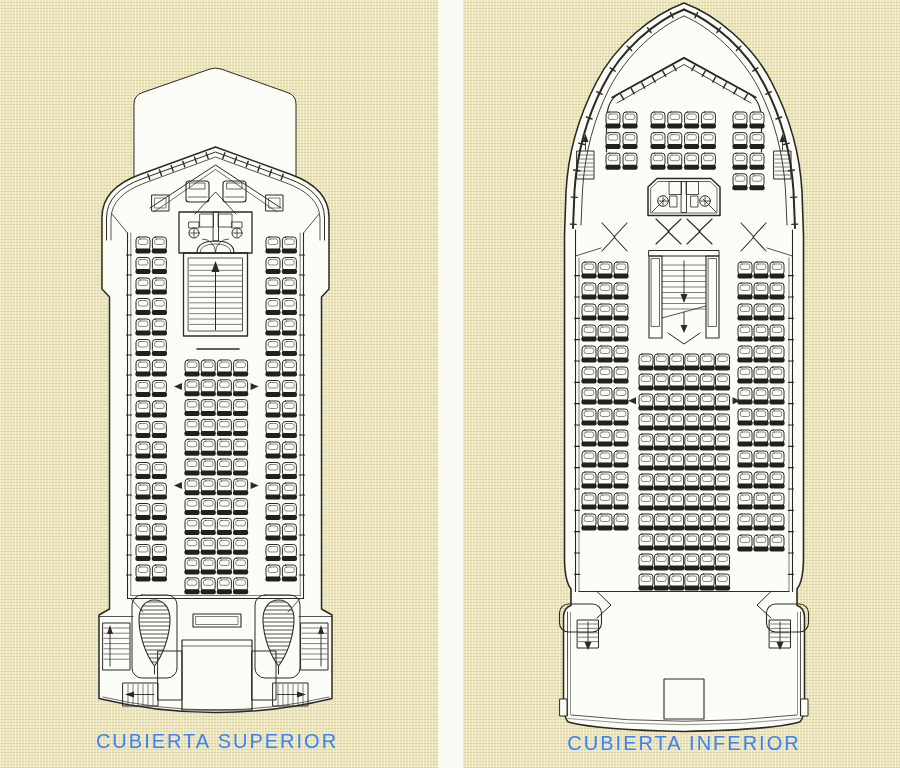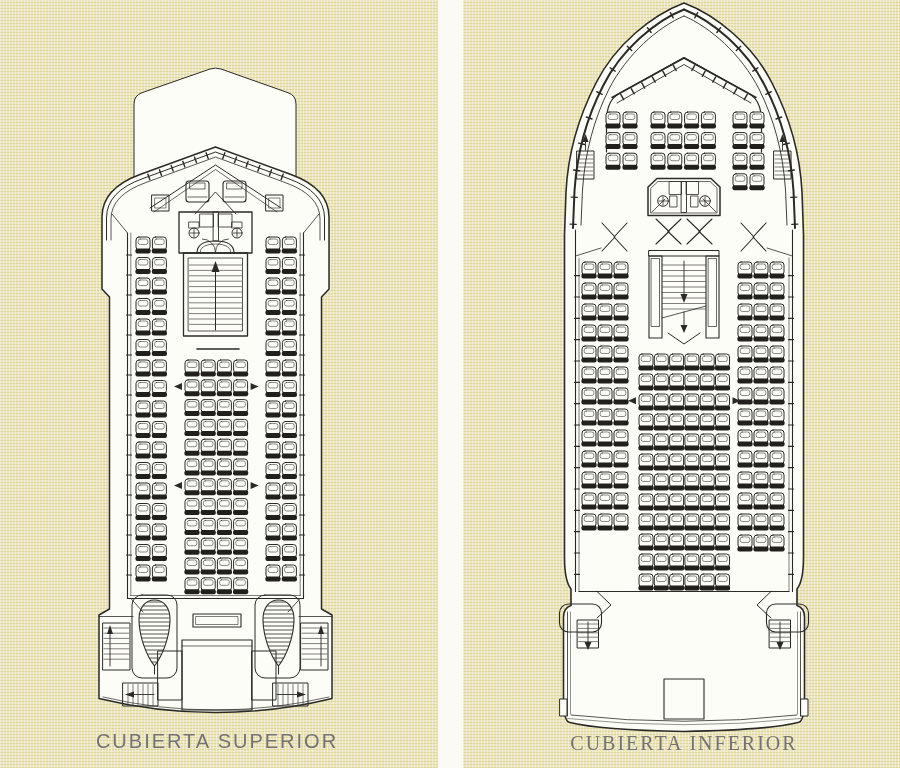--- a/index.html
+++ b/index.html
@@ -12,21 +12,21 @@
        repeating-linear-gradient(0deg, rgba(204,188,110,.35) 0 1px, rgba(255,255,255,.18) 1px 3px);}
   .panel-left{left:0;width:438px;}
   .panel-right{left:463px;width:437px;}
   .gutter{position:absolute;top:0;left:438px;width:25px;height:768px;background:var(--gutter,#fbfaf4);}
   #art{position:absolute;left:0;top:0;}
   
   #art :not([fill]){fill:none;}
   #art *{stroke:var(--line,#2b2a26);stroke-linecap:round;stroke-linejoin:round;}
   #art [stroke="none"]{stroke:none;}
   .deck-label{position:absolute;transform:translateX(-50%);
-     font-size:20px;letter-spacing:2px;color:#737373;white-space:nowrap;}
+     font-size:20px;letter-spacing:2px;color:#3b82f6;white-space:nowrap;}
 </style>
 </head>
 <body>
 
 <div class="page">
   <div class="panel panel-left"></div>
   <div class="gutter"></div>
   <div class="panel panel-right"></div>
 
   <svg id="art" width="900" height="768" viewBox="0 0 900 768">
@@ -1372,14 +1372,14 @@
           <line x1="781.6442071100757" y1="116.97461763757076" x2="775.986347089143" y2="118.97177060705815" stroke-width="1.4"></line>
           <line x1="789.3780458827123" y1="143.15533802067273" x2="783.5435849766627" y2="144.55500438655383" stroke-width="1.4"></line>
           <line x1="794.4072548359035" y1="169.97443107175897" x2="788.462740281284" y2="170.7885236401551" stroke-width="1.4"></line>
           <line x1="796.7516588938521" y1="197.1471333576062" x2="790.7565808522417" y2="197.39011334649535" stroke-width="1.4"></line>
           <line x1="797.8453746327679" y1="224.12487763760427" x2="791.8503040781696" y2="224.36804228427073" stroke-width="1.4"></line>
         </g>
     </g>
   </svg>
 
   <div class="deck-label" id="label-superior" style="left: 217px; top: 730px;">CUBIERTA SUPERIOR</div>
-  <div class="deck-label" id="label-inferior" style="left: 684px; top: 732px; font-family: Liberation Serif, serif;">CUBIERTA INFERIOR</div>
+  <div class="deck-label" id="label-inferior" style="left: 684px; top: 732px;">CUBIERTA INFERIOR</div>
 </div>
 
 </body></html>

